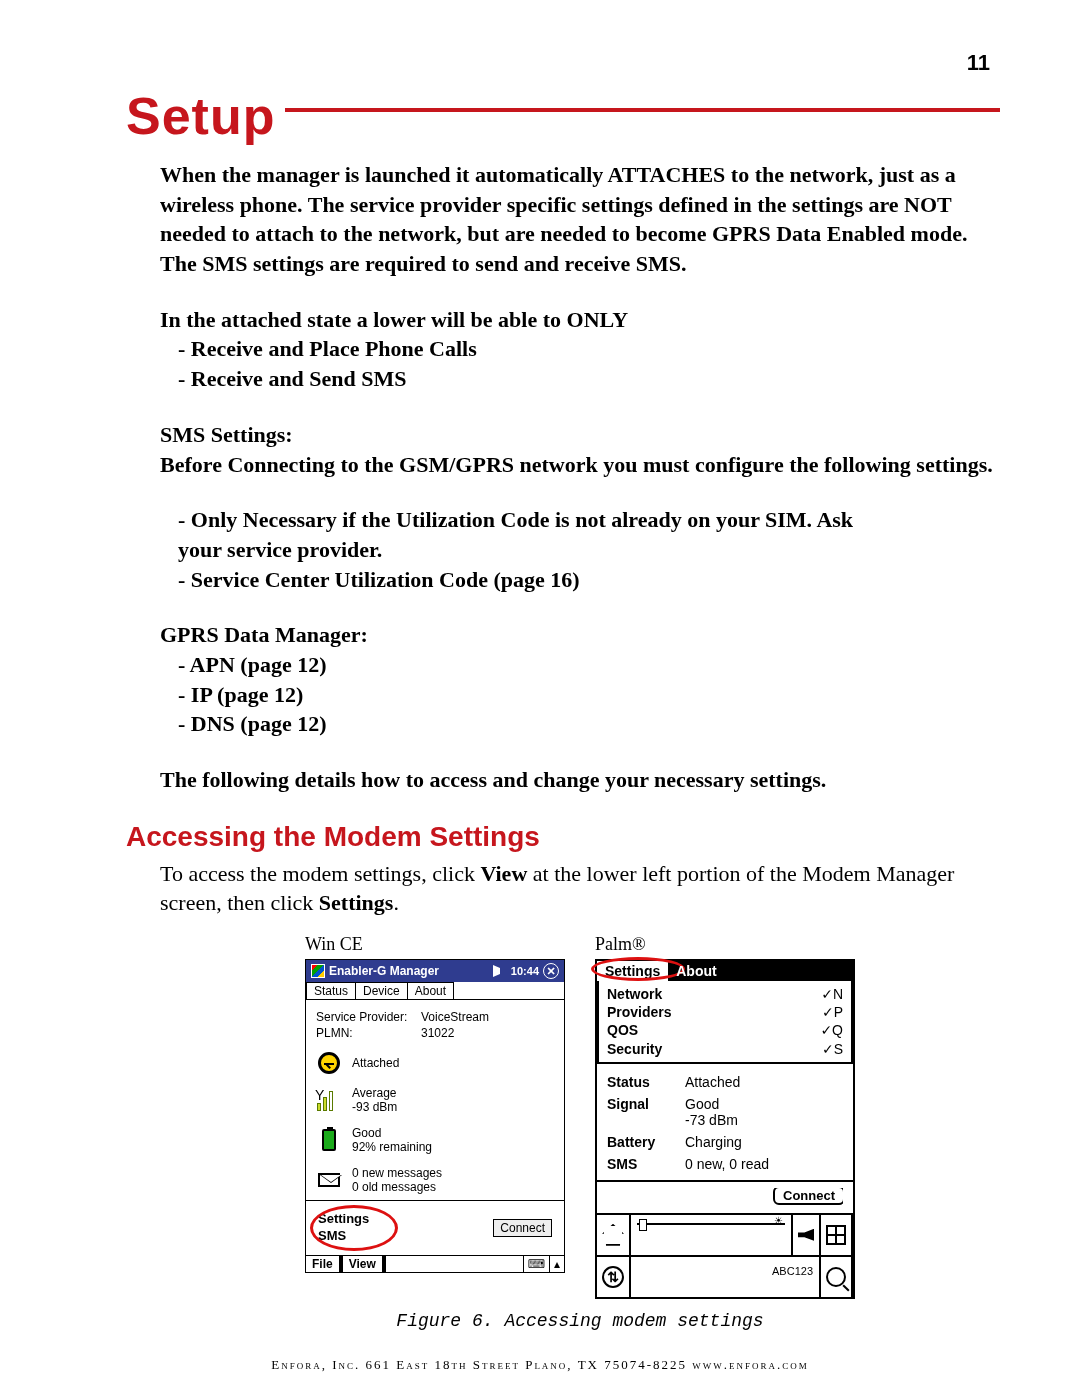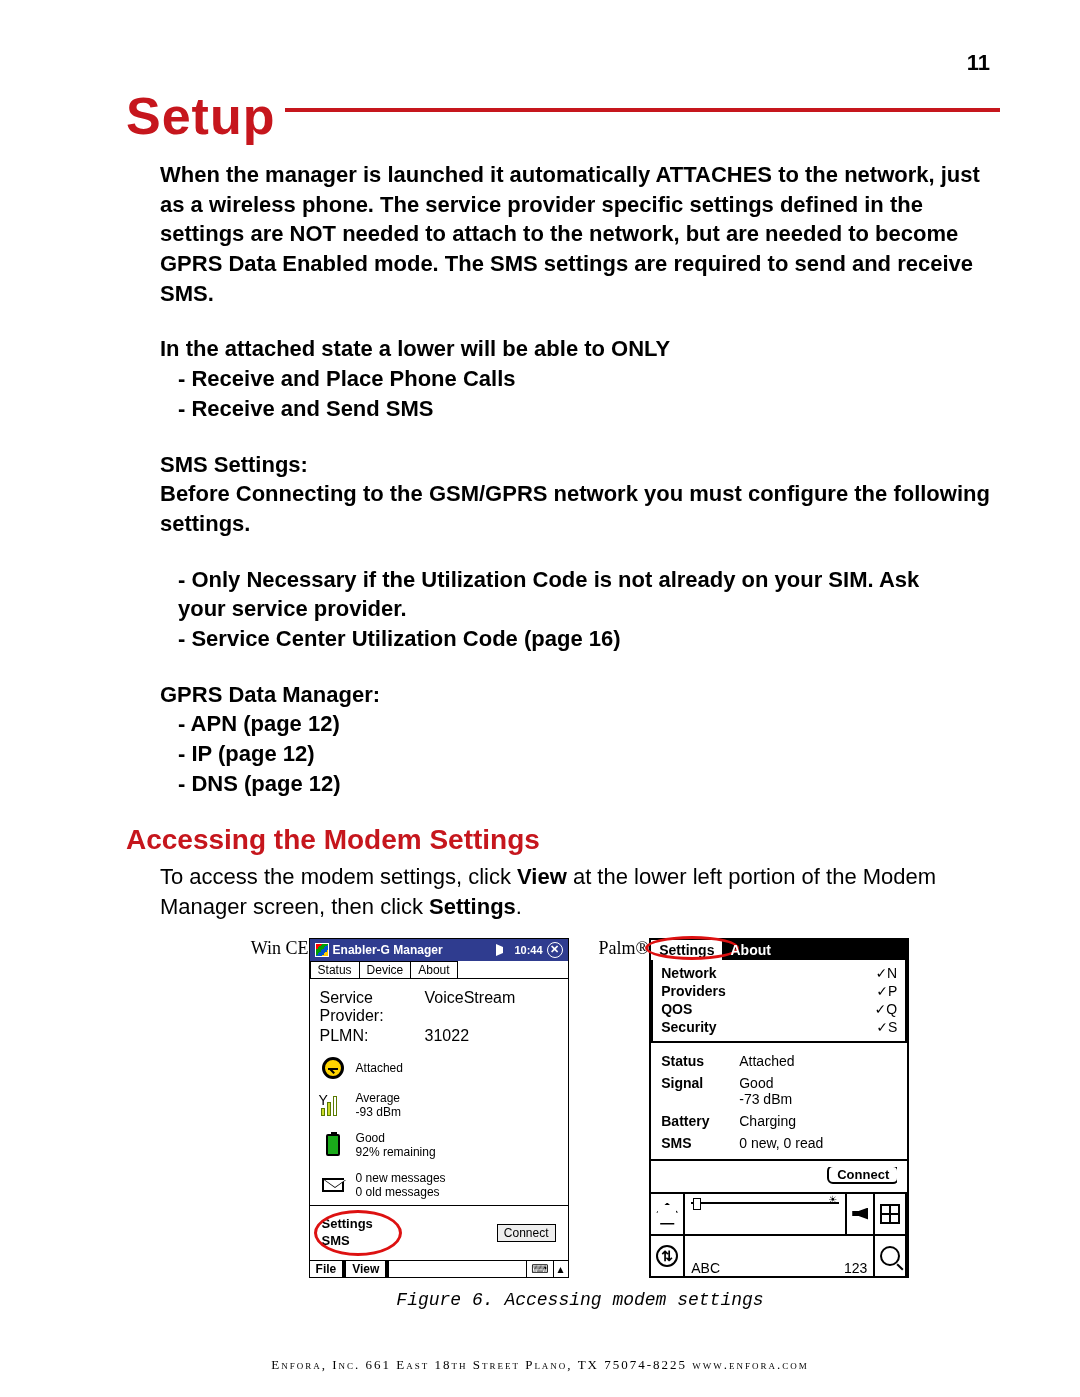--- a/index.html
+++ b/index.html
@@ -39,40 +39,40 @@
   .red-line {
     flex: 1;
     height: 4px;
     background: #c6161d;
     margin-bottom: 12px;
   }
   .body-text {
     font-size: 22px;
     line-height: 1.35;
     color: #000;
-    font-family: Liberation Sans, sans-serif;
+    font-family: Liberation Serif, serif;
   }
   .bold { font-weight: bold; }
   .para { margin-bottom: 26px; }
   .indent-list { padding-left: 18px; }
   .tight { margin-bottom: 0; }
   .sub-title {
     font-family: Arial, Helvetica, sans-serif;
     font-weight: 900;
     font-size: 28px;
     color: #c6161d;
     margin: 14px 0 6px -34px;
   }
   .figure-area {
     margin-top: 16px;
     display: flex;
     justify-content: center;
     gap: 30px;
   }
-  .fig-col { display: flex; flex-direction: row; }
+  .fig-col { display: flex; flex-direction: column; }
   .fig-label {
     font-family: 'Times New Roman', serif;
     font-size: 18px;
     margin-bottom: 4px;
   }
   .fig-caption {
     text-align: center;
     font-style: italic;
     font-size: 18px;
     margin-top: 12px;
@@ -98,21 +98,21 @@
   }
   .wince-title .flag { width:14px; height:14px; background:linear-gradient(135deg,#ff0000 0 25%,#00a000 25% 50%,#0055cc 50% 75%,#ffcc00 75%); border:1px solid #fff;}
   .wince-title .tname { flex:1; }
   .wince-title .spk { width:14px; height:12px; border-left:7px solid #fff; border-top:3px solid transparent; border-bottom:3px solid transparent; }
   .wince-title .time { font-size:11px; }
   .wince-title .close { width:16px; height:16px; border:1px solid #fff; border-radius:50%; display:flex; align-items:center; justify-content:center; font-size:11px; }
   .wince-tabs { display:flex; border-bottom:1px solid #000; }
   .wince-tab { border:1px solid #000; border-bottom:none; padding:1px 7px; font-size:12px; margin-right:-1px; background:#fff;}
   .wince-tab.active { font-weight:normal; }
   .wince-body { padding:10px 10px 6px 10px; }
-  .sp-row { display:flex; font-size:16px; margin-bottom:2px; }
+  .sp-row { display:flex; font-size:12px; margin-bottom:2px; }
   .sp-row .lab { width: 105px; }
   .stat-row { display:flex; align-items:center; gap:10px; margin-top:12px; }
   .icon-box { width:26px; height:22px; display:flex; align-items:center; justify-content:center; }
   .icon-attached { width:22px; height:22px; border:3px solid #000; border-radius:50%; background:#ffd400; position:relative;}
   .icon-attached::before { content:""; position:absolute; left:3px; top:8px; width:10px; height:2px; background:#000;}
   .icon-attached::after { content:""; position:absolute; left:5px; top:8px; width:6px; height:2px; background:#000; transform:rotate(45deg); transform-origin:left;}
   .icon-signal { position:relative; width:24px; height:22px; }
   .icon-signal .bar { position:absolute; bottom:0; width:4px; background:#cadb2a; border:1px solid #5a7a00;}
   .icon-signal .b1{left:0;height:8px;} .icon-signal .b2{left:6px;height:14px;} .icon-signal .b3{left:12px;height:20px; background:#fff;}
   .icon-signal .ant{position:absolute; left:-2px; top:-2px; font-size:14px;}
@@ -201,20 +201,21 @@
   <div class="body-text bold para">Before Connecting to the GSM/GPRS network you must configure the following settings.</div>
   <div class="body-text bold indent-list">- Only Necessary if the Utilization Code is not already on your SIM. Ask</div>
   <div class="body-text bold indent-list">  your service provider.</div>
   <div class="body-text bold indent-list para">- Service Center Utilization Code (page 16)</div>
 
   <div class="body-text bold tight">GPRS Data Manager:</div>
   <div class="body-text bold indent-list">- APN (page 12)</div>
   <div class="body-text bold indent-list">- IP (page 12)</div>
   <div class="body-text bold indent-list para">- DNS (page 12)</div>
 
+  <div class="body-text bold para">The following details how to access and change your necessary settings.</div>
 
   <div class="sub-title">Accessing the Modem Settings</div>
 
   <div class="body-text">
     <span>To access the modem settings, click </span><span class="bold">View</span><span> at the lower left portion of the Modem Manager screen, then click </span><span class="bold">Settings</span><span>.</span>
   </div>
 
   <div class="figure-area">
 
     <div class="fig-col">
@@ -365,21 +366,21 @@
                 <div></div>
                 <div></div>
                 <div></div>
               </div>
             </div>
         </div>
         <div class="palm-footer">
           <div class="palm-fcell">
               <div class="palm-up">⇅</div>
             </div>
-          <div class="palm-fcell small" style="font-size:14px;align-items:flex-end;justify-content:space-between;padding:0 6px">
+          <div class="palm-fcell small" style="font-size:11px;align-items:flex-end;justify-content:flex-end;padding:20px 6px">
              <span>ABC</span>
              <span>123</span>
           </div>
           <div class="palm-fcell">
               <div class="palm-mag"></div>
             </div>
         </div>
       </div>
     </div>
   </div>

